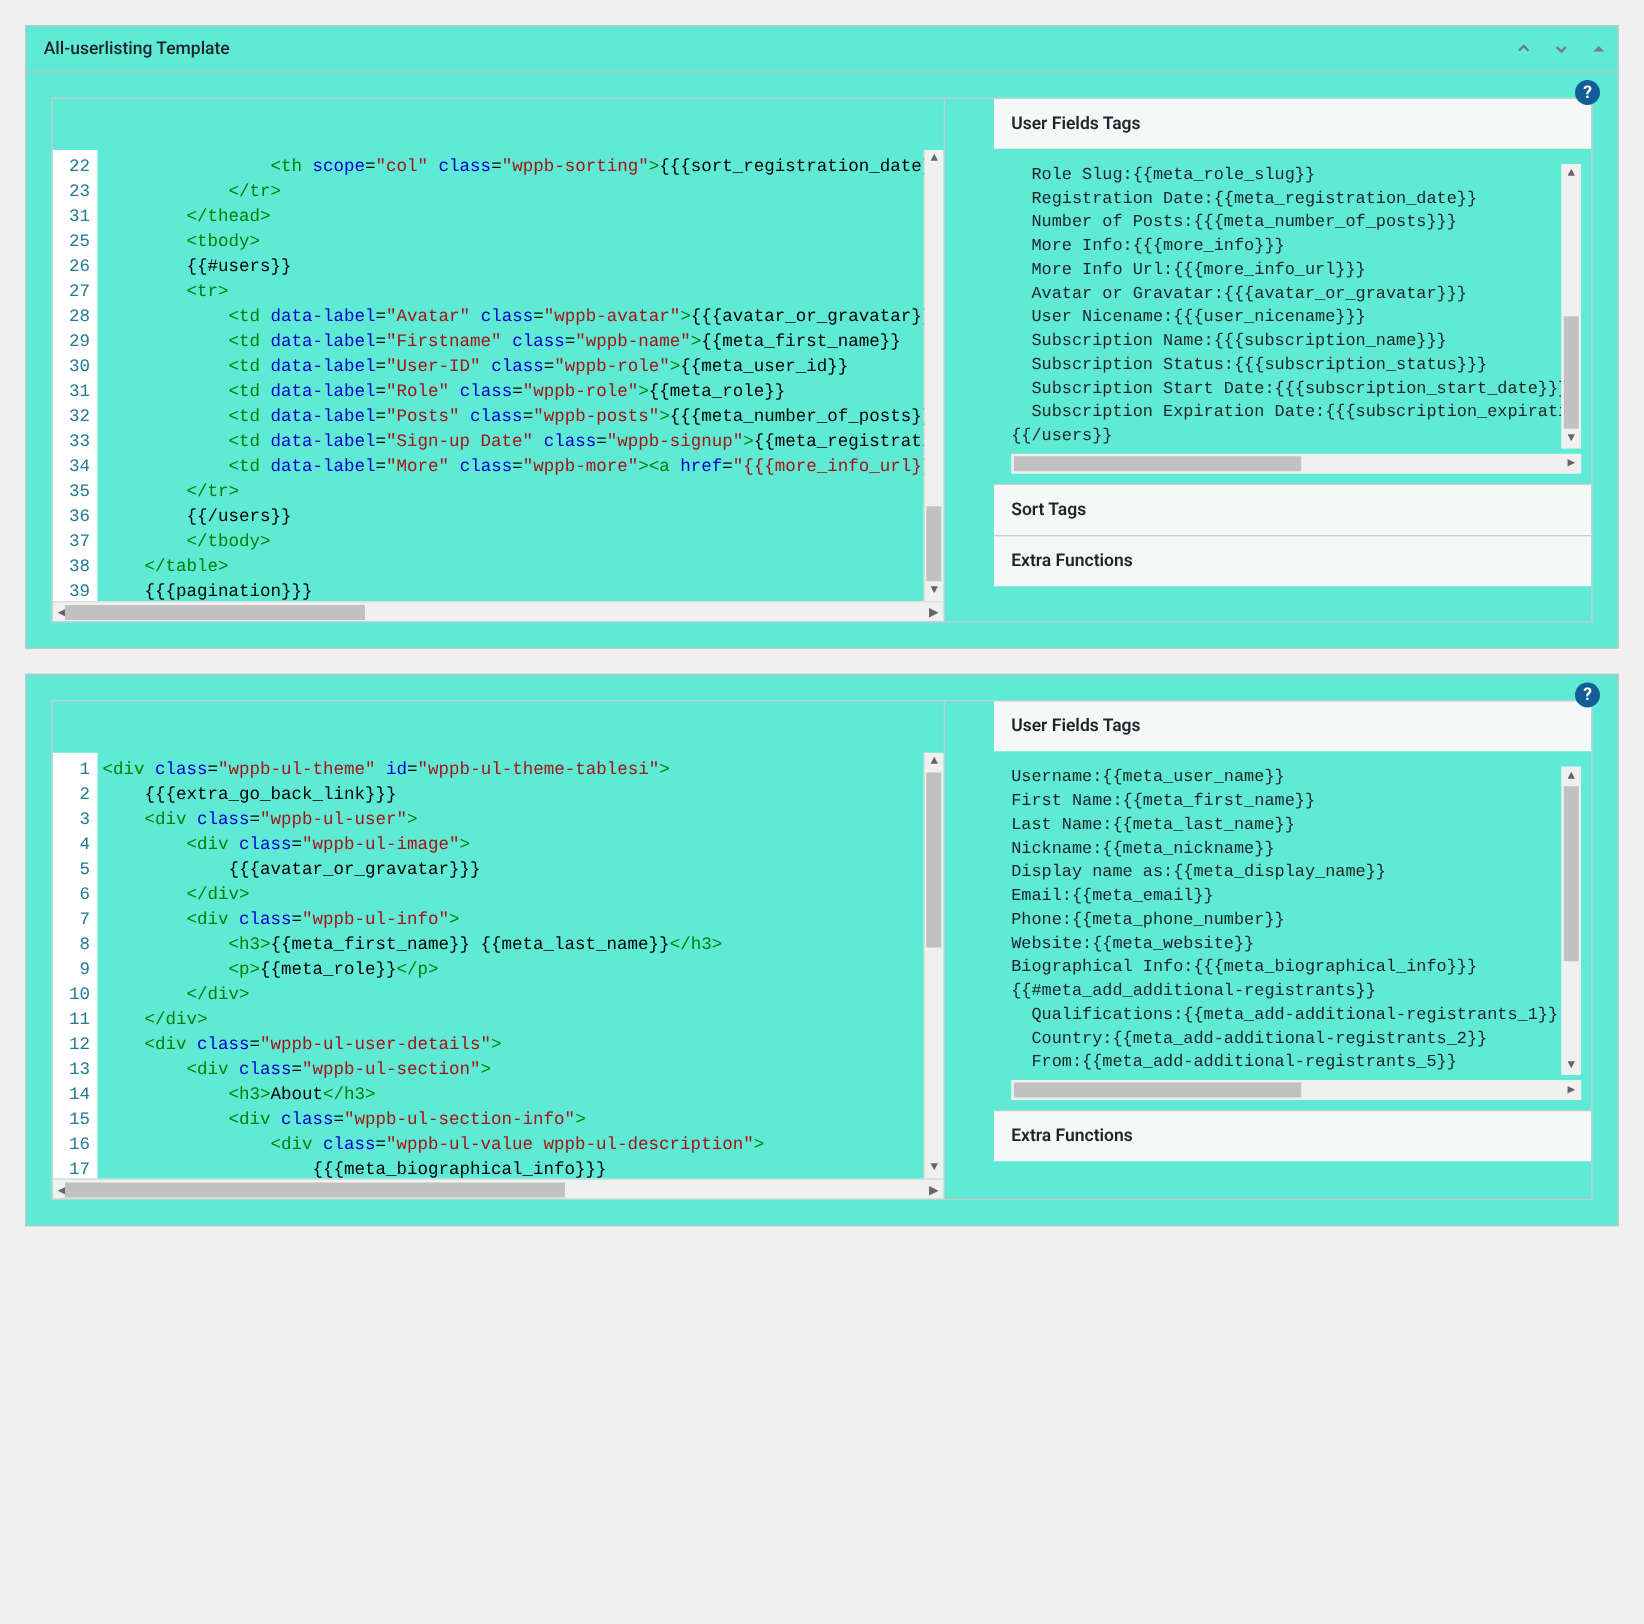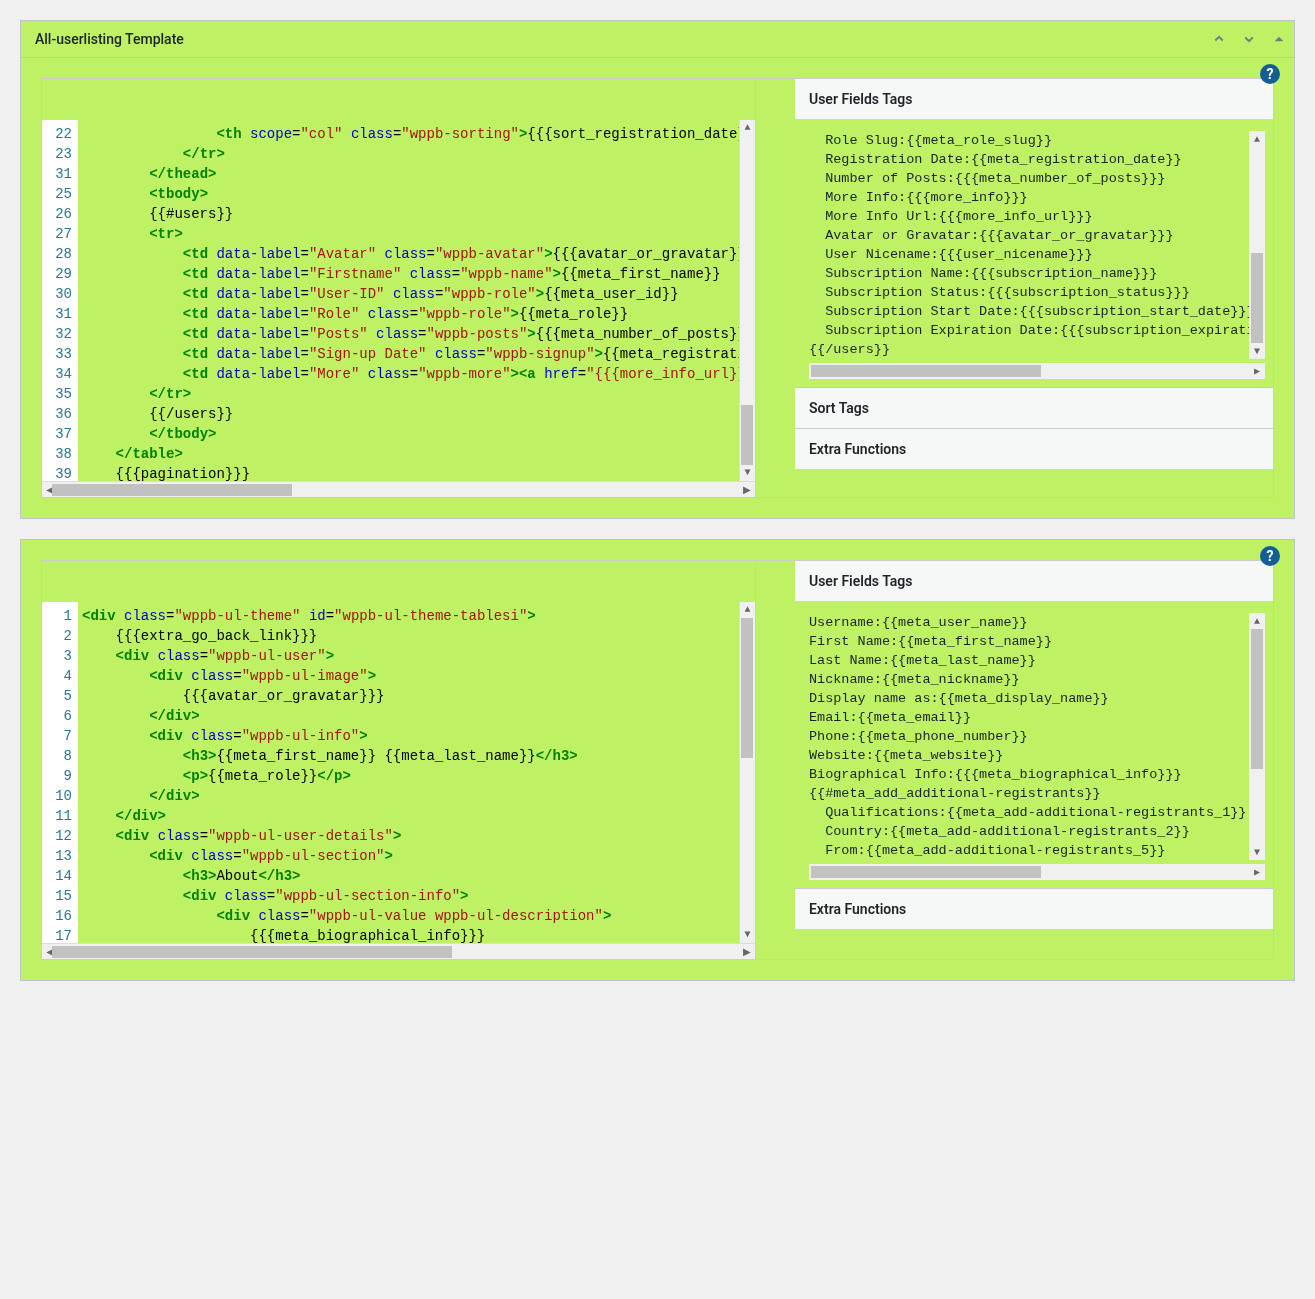--- a/index.html
+++ b/index.html
@@ -1,17 +1,17 @@
 <!DOCTYPE html>
 <html><head>
 <meta charset="utf-8">
 <style>
 * { box-sizing: border-box; margin: 0; padding: 0; }
 body { font-family: -apple-system, BlinkMacSystemFont, "Segoe UI", Roboto, sans-serif; background: #f0f0f1; padding: 20px; font-size: 13px; color: #1d2327; }
-.postbox { background: #bef264; border: 1px solid #c3c4c7; margin-bottom: 20px; }
+.postbox { background: #5eead4; border: 1px solid #c3c4c7; margin-bottom: 20px; }
 .postbox-header { display: flex; align-items: center; justify-content: space-between; border-bottom: 1px solid #c3c4c7; padding: 0; }
 .postbox-header h2 { font-size: 14px; font-weight: 500; padding: 10px 14px; flex: 1; }
 .handle-actions { display: flex; align-items: center; gap: 0; }
 .handle-btn { background: none; border: none; width: 30px; height: 36px; cursor: pointer; color: #787c82; display: flex; align-items: center; justify-content: center; }
 .handle-btn svg { width: 18px; height: 18px; }
 .postbox-inside { padding: 20px; position: relative; }
 .help-icon { position: absolute; top: 6px; right: 14px; width: 20px; height: 20px; background: #135e96; border-radius: 50%; color: #fff; font-weight: bold; font-size: 14px; display: flex; align-items: center; justify-content: center; cursor: pointer; }
 .editor-container { display: flex; border: 1px solid #ccc; height: 420px; }
 .editor-container.short { height: 400px; }
 .code-panel { flex: 0 0 58%; display: flex; flex-direction: column; border-right: 1px solid #ccc; overflow: hidden; }
@@ -36,21 +36,21 @@
 .panel-text { flex: 1; overflow: hidden; }
 .panel-hscroll { height: 16px; background: #f0f0f0; position: relative; margin-top: 4px; display: flex; align-items: center; }
 .panel-hscroll .thumb { height: 12px; background: #c1c1c1; position: absolute; left: 2px; width: 230px; }
 .panel-hscroll .arrow { width: 16px; height: 16px; color: #666; font-size: 10px; display: flex; align-items: center; justify-content: center; }
 .panel-hscroll .arrow.right { margin-left: auto; }
 .panel-vscroll { width: 16px; background: #f0f0f0; display: flex; flex-direction: column; align-items: center; }
 .panel-vscroll .thumb { width: 12px; flex: 0 0 90px; background: #c1c1c1; }
 .panel-vscroll .arrow { width:16px; height:16px; font-size:10px; color:#666; display:flex; align-items:center; justify-content:center; }
 .panel-vscroll .spacer { flex: 1; }
 
-.t-tag { color: #008000; font-weight: bold; }
+.t-tag { color: #008000; }
 .t-attr { color: #0000cc; }
 .t-str { color: #a31515; }
 .t-punct { color: #000; }
 .t-text { color: #000; }
 </style>
 </head>
 <body>
 
 <div class="postbox">
   <div class="postbox-header">

